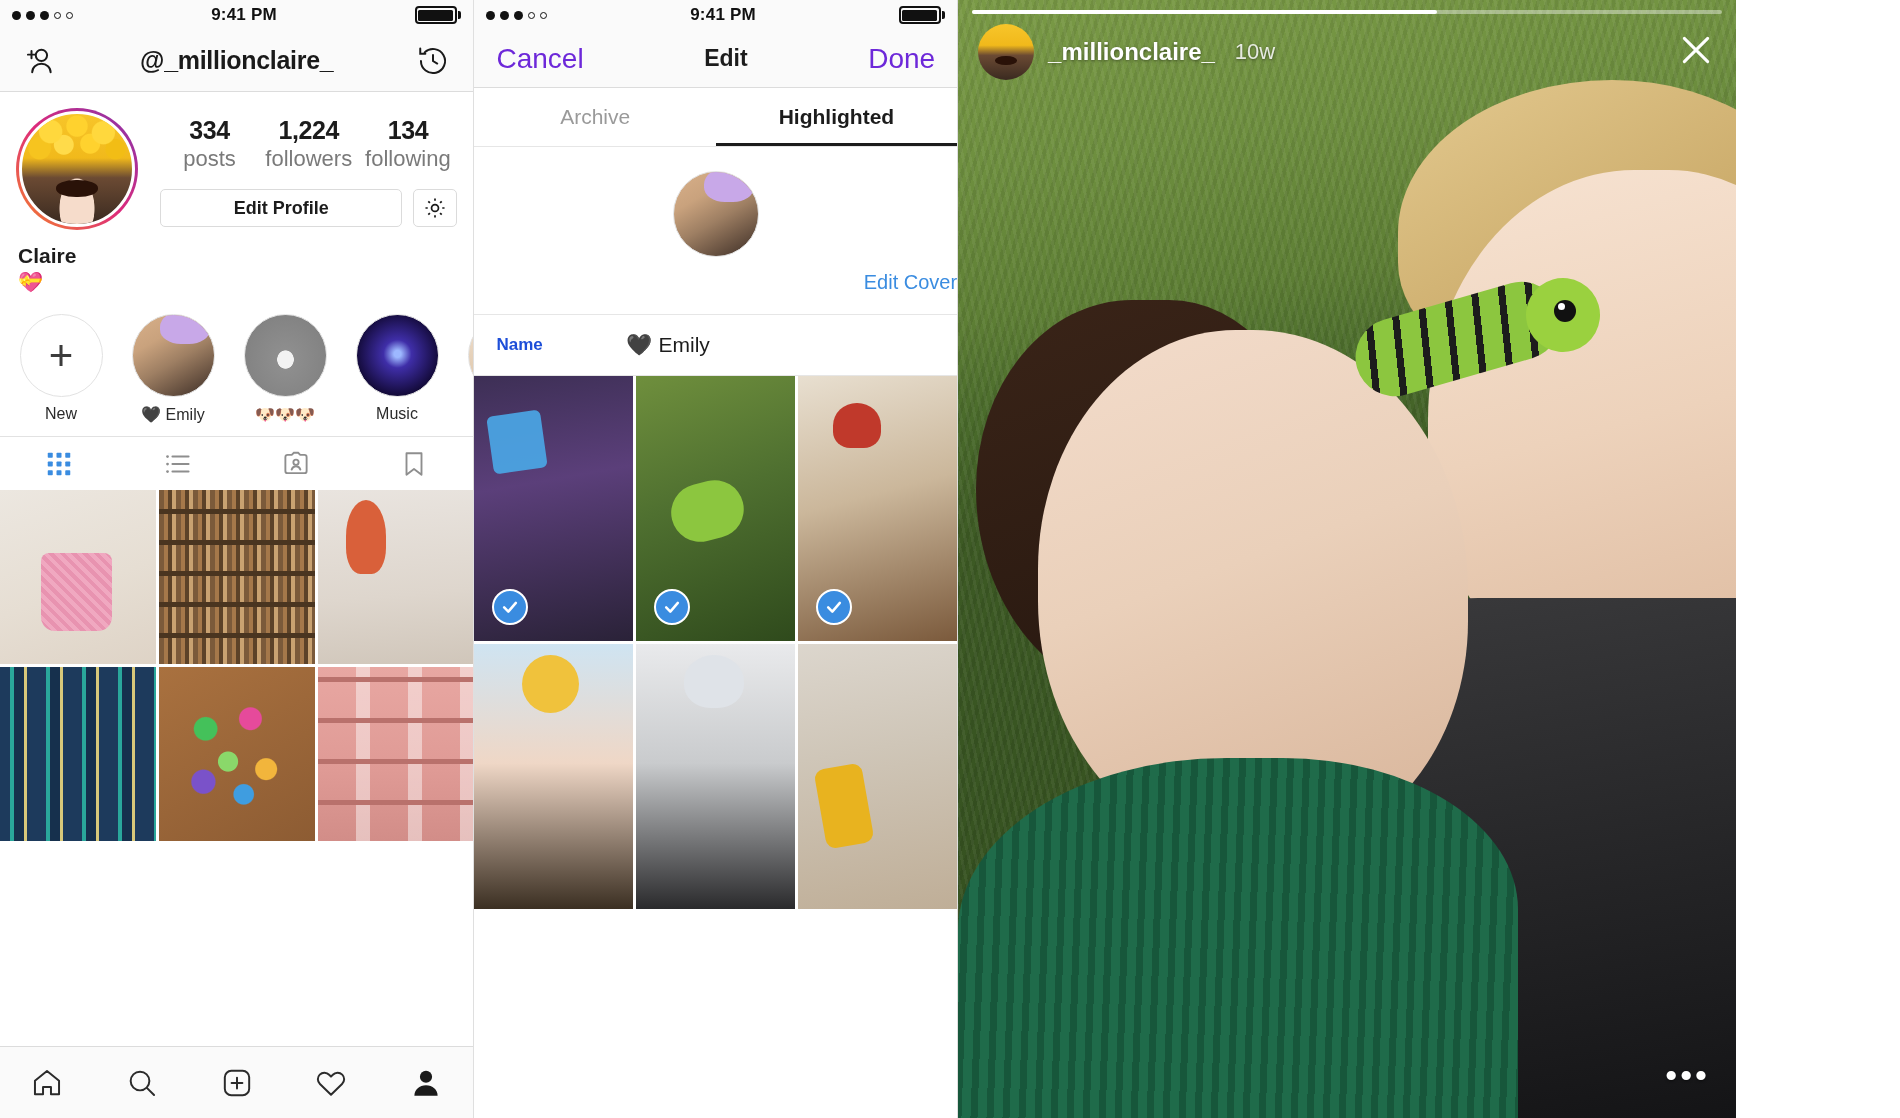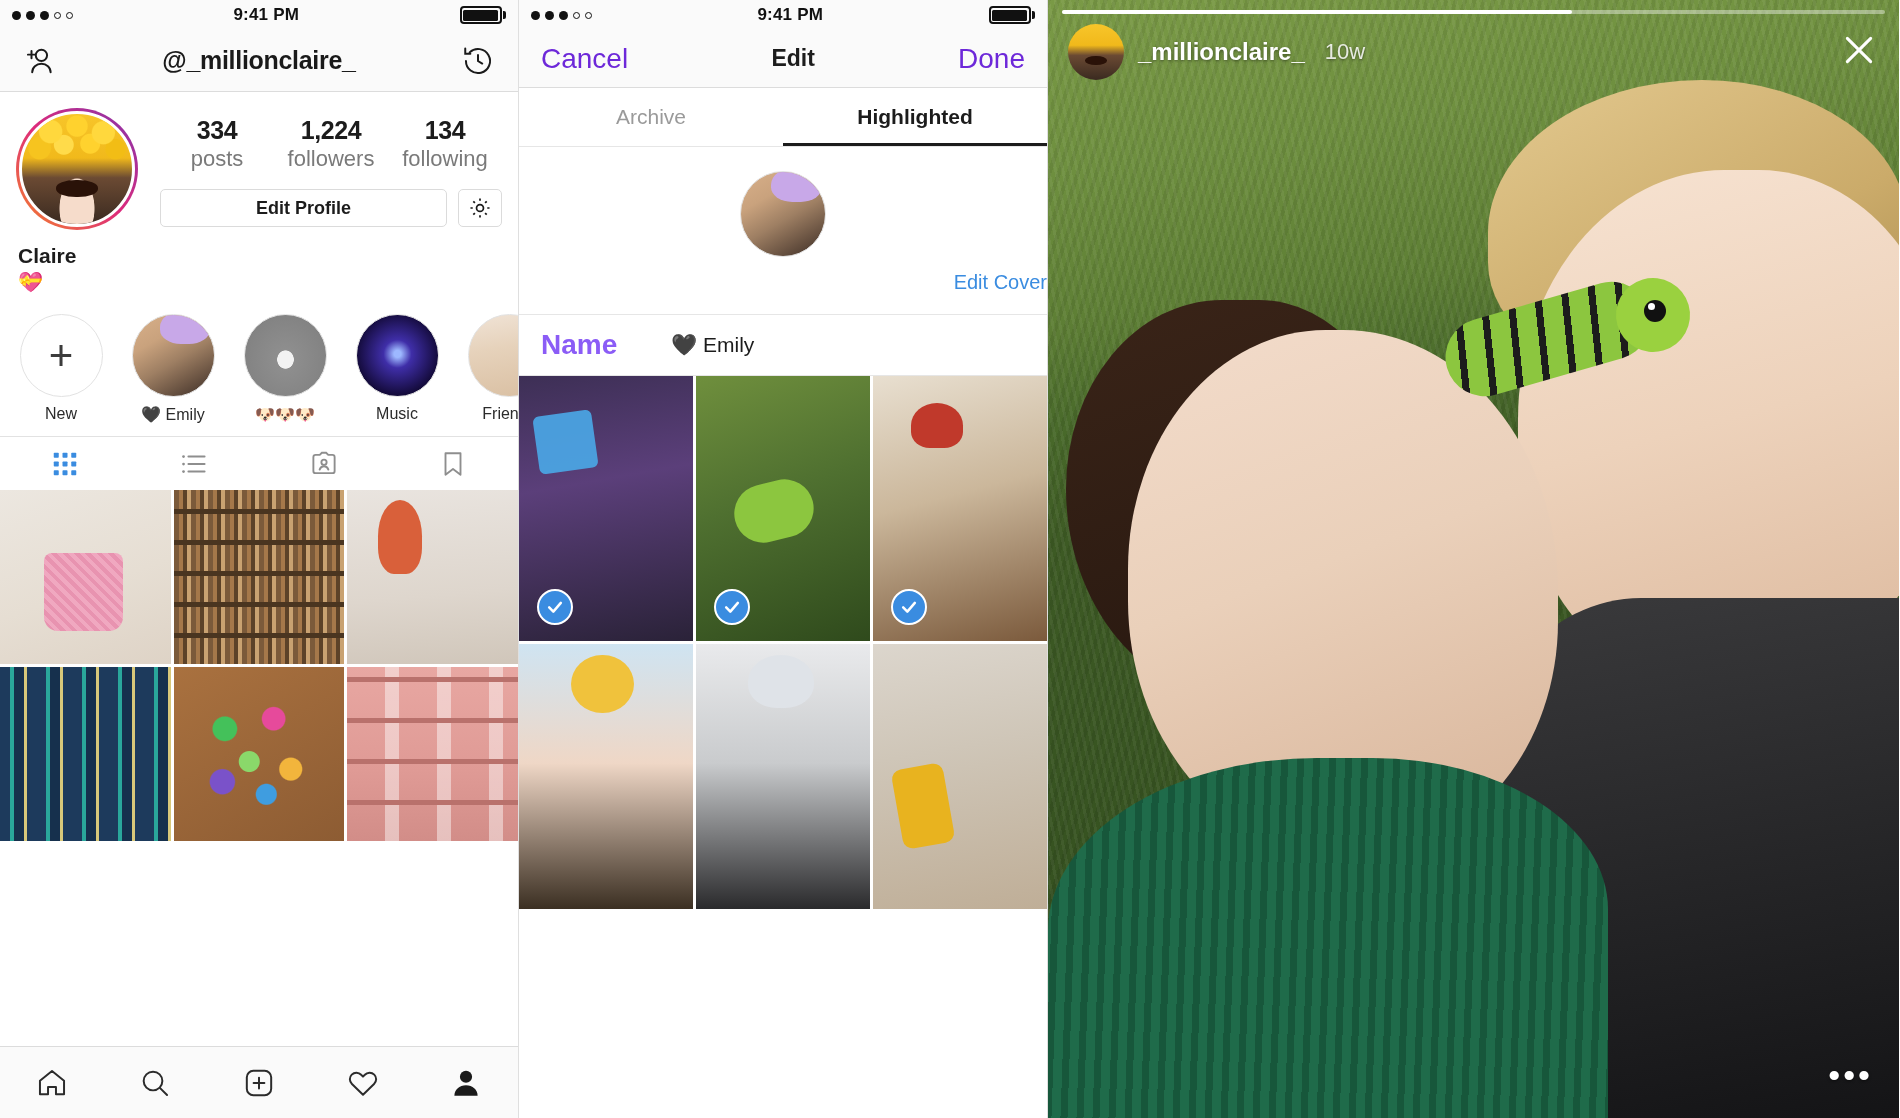--- a/index.html
+++ b/index.html
@@ -2,21 +2,21 @@
 <html><head>
 <meta charset="utf-8">
 <style>
   * { box-sizing: border-box; margin: 0; padding: 0; }
   html, body {
     width: 1900px; height: 1118px;
     background: #fff;
     font-family: "Liberation Sans", sans-serif;
     overflow: hidden;
   }
-  .screens { display: flex; width: 1900px; height: 1118px; }
+  .screens { display: flex; width: 1736px; height: 1118px; }
 
   
   .panel { position: relative; height: 1118px; overflow: hidden; background:#fff; }
   .panel-profile { width: 519px; border-right: 1px solid #dfdfdf; }
   .panel-edit    { width: 529px; border-right: 1px solid #dfdfdf; }
   .panel-story   { width: 851px; }
 
   
   .statusbar {
     height: 30px; background: #fafafa;
@@ -149,21 +149,21 @@
   .cover-block { padding: 24px 0 20px 0; text-align:right; }
   .cover-circle { width: 86px; height: 86px; border-radius:50%; margin:0 auto; overflow:hidden;
      border:1.5px solid #e2e2e2; position:relative;
      background: linear-gradient(150deg,#d8b08a 0%, #c9a27d 30%, #9e7f63 55%, #3a2b24 100%); }
   .cover-circle::after{ content:""; position:absolute; left:36%; top:-6%; width:60%; height:42%;
      background:#c8a8e8; border-radius:50% 50% 42% 42%; }
   .edit-cover-link { margin-top: 14px; font-size: 20px; color:#3a8ce0; cursor:pointer; }
 
   .name-row { display:flex; align-items:center; height: 62px; padding: 0 22px;
      border-top:1px solid #e6e6e6; border-bottom:1px solid #e6e6e6; }
-  .name-label { font-size: 28px; font-weight:bold; color:#8b5cf6; width: 130px; }
+  .name-label { font-size: 17px; font-weight:bold; color:#1d4ed8; width: 130px; }
   .name-value { font-size: 21px; color:#1c1c1c; }
 
   .edit-grid { display:grid; grid-template-columns: repeat(3, 1fr); gap: 3px; }
   .ecell { height: 265px; position:relative; overflow:hidden; }
   .check { position:absolute; left: 18px; bottom: 16px; width: 36px; height: 36px; border-radius:50%;
      background:#3a8ce0; border:2px solid #fff; display:flex; align-items:center; justify-content:center; }
   .check svg { width: 20px; height: 20px; }
   .e1 { background: linear-gradient(170deg,#3d2f55 0%, #5b3f7a 40%, #2a2238 100%); }
   .e1::after{ content:""; position:absolute; left:10%; top:14%; width:34%; height:22%;
      background:#4aa9e8; border-radius:6px; transform:rotate(-8deg); opacity:.9; }

